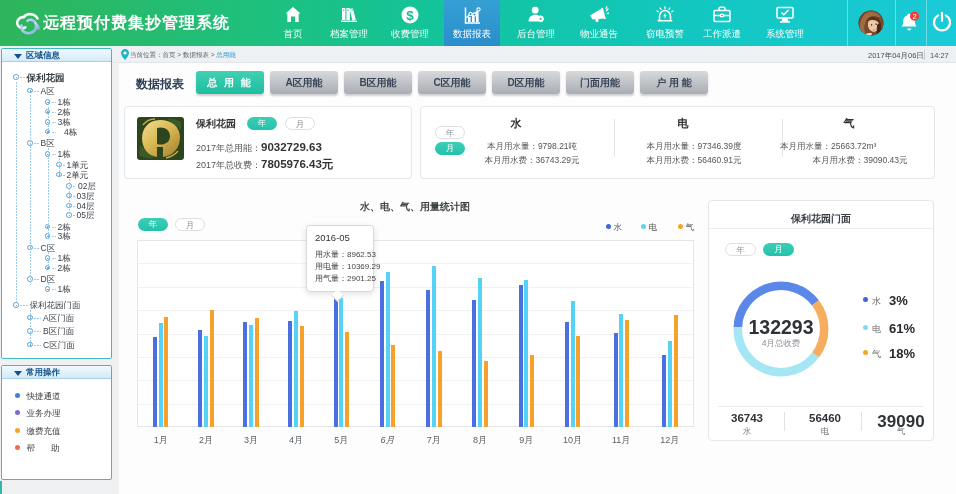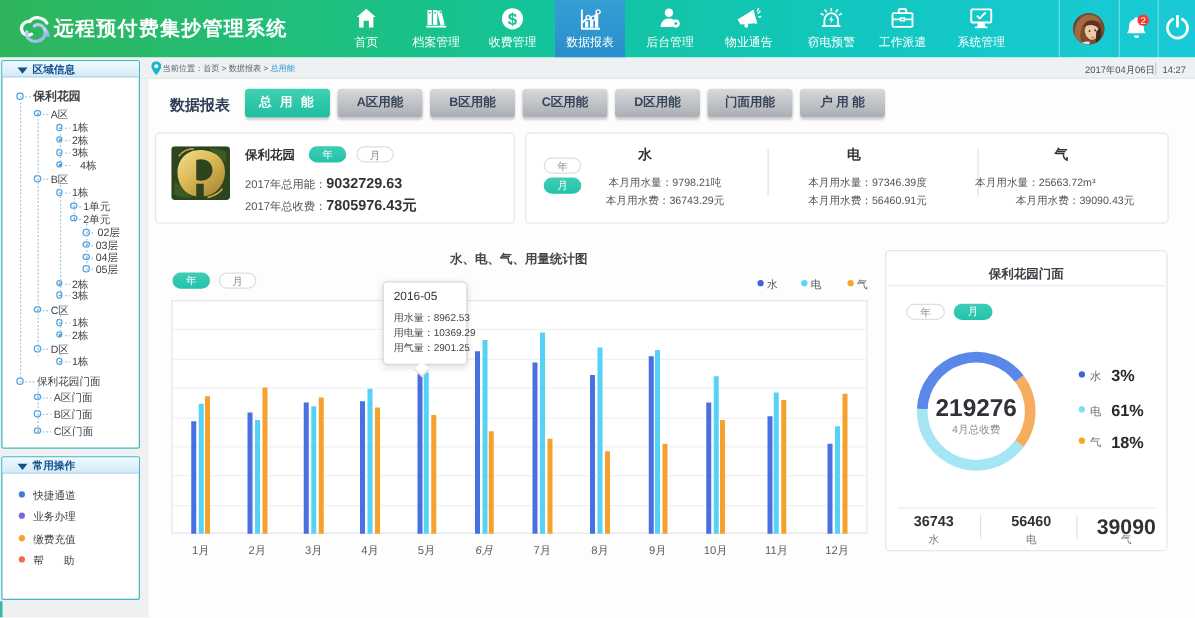--- a/index.html
+++ b/index.html
@@ -417,21 +417,21 @@
 <div class="card" style="left:708px;top:200px;width:226px;height:241px;"></div>
 <div class="abs" style="left:708px;top:212px;width:226px;text-align:center;font-size:10px;font-weight:bold;color:#3a3f45;">保利花园门面</div>
 <div class="abs" style="left:709px;top:228px;width:224px;height:1px;background:#ececee;"></div>
 <div class="pill off" style="left:725px;top:243px;width:31px;">年</div>
 <div class="pill on" style="left:763px;top:243px;width:31px;">月</div>
 <svg class="abs" style="left:726px;top:274px" width="110" height="110" viewBox="0 0 110 110">
     <path d="M 11.84 53.12 A 43.20 43.20 0 0 1 89.46 28.94" stroke="#5b87e8" stroke-width="8.6" fill="none"></path>
     <path d="M 89.46 28.94 A 43.20 43.20 0 0 1 89.50 81.00" stroke="#f6ad5e" stroke-width="8.6" fill="none"></path>
     <path d="M 89.50 81.00 A 43.20 43.20 0 0 1 11.84 53.12" stroke="#a5e6f5" stroke-width="8.6" fill="none"></path>
   </svg>
-<div class="abs" style="left:721px;top:316px;width:120px;text-align:center;font-size:19.5px;font-weight:bold;color:#2f3338;">219276</div>
+<div class="abs" style="left:721px;top:316px;width:120px;text-align:center;font-size:19.5px;font-weight:bold;color:#2f3338;">132293</div>
 <div class="abs" style="left:721px;top:338px;width:120px;text-align:center;font-size:8.5px;color:#8a9096;">4月总收费</div>
 <div class="abs" style="left:863px;top:297.0px;width:5px;height:5px;border-radius:50%;background:#3f66d4;"></div>
 <div class="abs" style="left:872px;top:295.0px;font-size:9px;color:#666;">水</div>
 <div class="abs" style="left:889px;top:292.5px;font-size:13px;font-weight:bold;color:#26292d;">3%</div>
 <div class="abs" style="left:863px;top:325.0px;width:5px;height:5px;border-radius:50%;background:#7fdcf2;"></div>
 <div class="abs" style="left:872px;top:323.0px;font-size:9px;color:#666;">电</div>
 <div class="abs" style="left:889px;top:320.5px;font-size:13px;font-weight:bold;color:#26292d;">61%</div>
 <div class="abs" style="left:863px;top:350.0px;width:5px;height:5px;border-radius:50%;background:#f5a623;"></div>
 <div class="abs" style="left:872px;top:348.0px;font-size:9px;color:#666;">气</div>
 <div class="abs" style="left:889px;top:345.5px;font-size:13px;font-weight:bold;color:#26292d;">18%</div>

